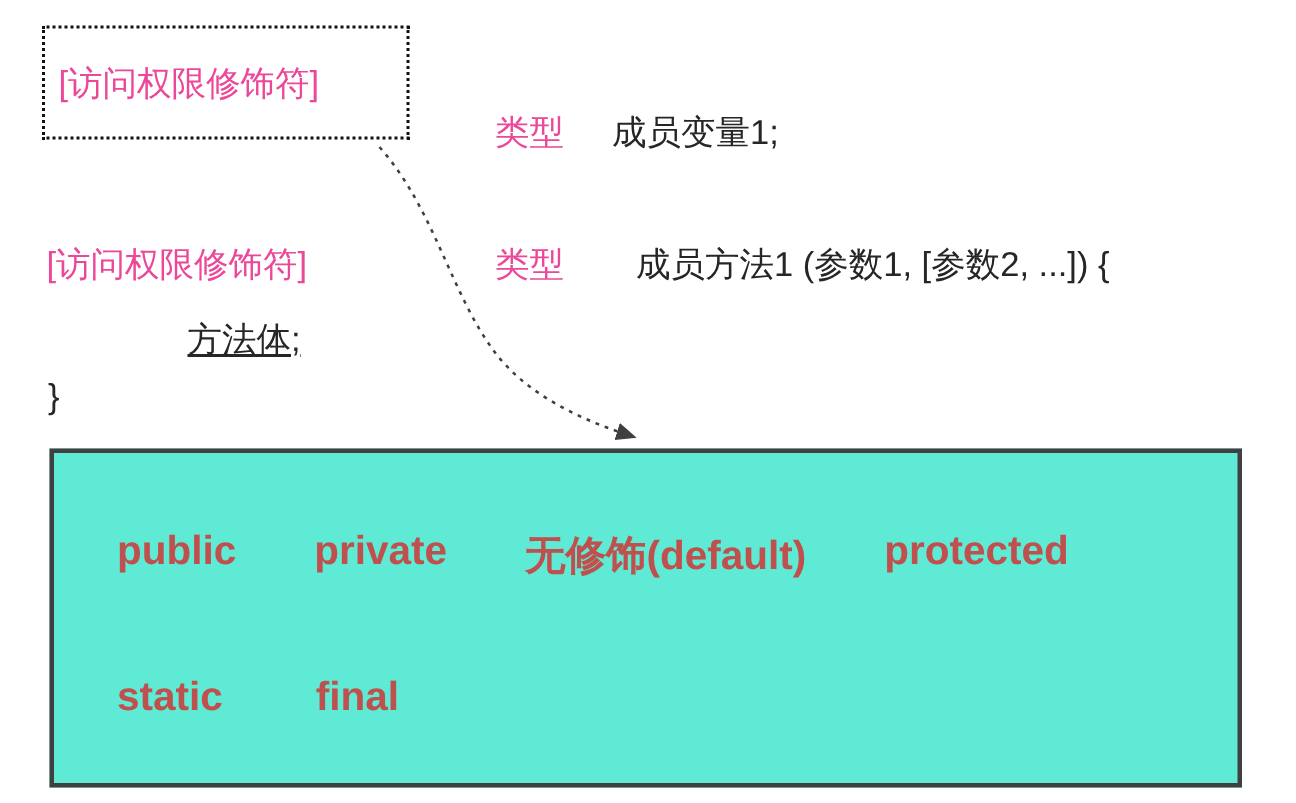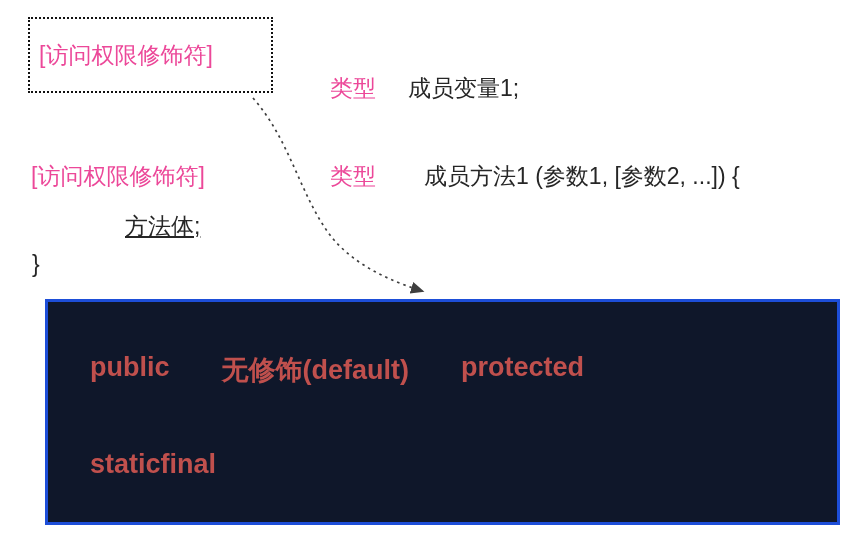--- a/index.html
+++ b/index.html
@@ -51,41 +51,42 @@
     left: 0;
     top: 0;
     width: 864px;
     height: 535px;
     pointer-events: none;
   }
 
   
   .modifiers-panel {
     position: absolute;
-    left: 45px;
+    left: 33px;
     top: 299px;
     width: 795px;
     height: 226px;
     box-sizing: border-box;
-    background: #0f172a;
-    border: 3px solid #1d4ed8;
+    background: #5eead4;
+    border: 3px solid #404040;
   }
   .mod-row {
     position: absolute;
     display: flex;
     white-space: nowrap;
   }
   .mod-row-1 {
     left: 42px;
     top: 50px;
     gap: 52px;
   }
   .mod-row-2 {
     left: 42px;
     top: 147px;
+    gap: 62px;
   }
   .mod-word {
     font-size: 27px;
     font-weight: bold;
     color: #c0504d;
   }
 </style>
 </head>
 <body>
 
@@ -108,20 +109,21 @@
     <marker id="arrowhead" markerWidth="9" markerHeight="9" refX="6.5" refY="3.5" orient="auto">
       <path d="M0,0 L8,3.5 L0,7 z" fill="#3f3f3f"></path>
     </marker>
   </defs>
   <path d="M 253 98 C 290 140, 300 195, 330 235 C 352 264, 390 281, 422 291" fill="none" stroke="#3f3f3f" stroke-width="1.7" stroke-dasharray="2.5 4" marker-end="url(#arrowhead)"></path>
 </svg>
 
 <div class="modifiers-panel">
   <div class="mod-row mod-row-1">
     <span class="mod-word">public</span>
+    <span class="mod-word">private</span>
     <span class="mod-word">无修饰(default)</span>
     <span class="mod-word">protected</span>
   </div>
   <div class="mod-row mod-row-2">
     <span class="mod-word">static</span>
     <span class="mod-word">final</span>
   </div>
 </div>
 
 </body></html>

